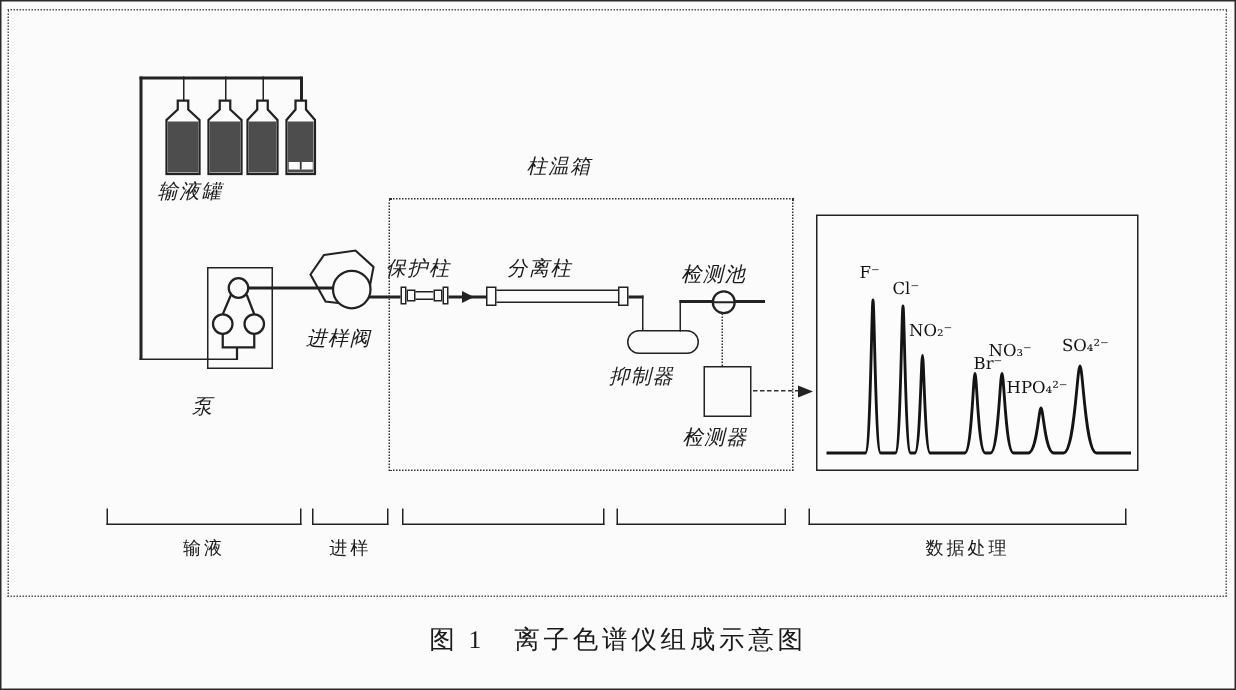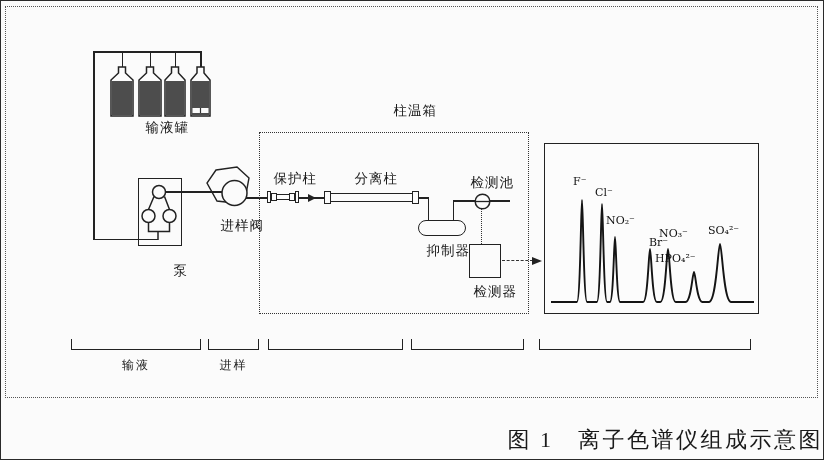--- a/index.html
+++ b/index.html
@@ -9,38 +9,38 @@
     font-family:"Liberation Serif","DejaVu Serif",serif;color:#1a1a1a;
   }
   .dotted-outline{position:absolute;left:4px;top:5px;width:811px;height:390px;border:1.5px dotted #555;}
   
   .hline{position:absolute;height:1.5px;background:#222;}
   .vline{position:absolute;width:1.5px;background:#222;}
   .vdot{position:absolute;width:0;border-left:1.6px dotted #333;}
   .hdash{position:absolute;height:0;border-top:1.6px dashed #333;}
   .arrow-right{position:absolute;width:0;height:0;border-top:4px solid transparent;border-bottom:4px solid transparent;border-left:8px solid #222;}
   .box{position:absolute;border:1.5px solid #222;background:transparent;box-sizing:border-box;}
-  .lbl{position:absolute;font-size:13.5px;text-align:right;white-space:nowrap;letter-spacing:1px;}
+  .lbl{position:absolute;font-size:13.5px;text-align:left;white-space:nowrap;letter-spacing:1px;font-style:italic;}
   .oven{position:absolute;left:258px;top:131px;width:270px;height:182px;border:1.6px dotted #333;box-sizing:border-box;}
   
   .gc-cap{position:absolute;width:4px;height:12px;background:#fbfbfb;border:1.4px solid #222;box-sizing:border-box;}
   .gc-stem{position:absolute;width:6px;height:8px;background:#fbfbfb;border:1.4px solid #222;box-sizing:border-box;}
   .gc-tube{position:absolute;height:6px;border-top:1.4px solid #222;border-bottom:1.4px solid #222;box-sizing:border-box;}
   .col-cap{position:absolute;width:7px;height:13px;background:#fbfbfb;border:1.5px solid #222;box-sizing:border-box;}
   .col-tube{position:absolute;height:9px;border-top:1.5px solid #222;border-bottom:1.5px solid #222;box-sizing:border-box;}
   .suppressor{position:absolute;left:417px;top:219px;width:48px;height:16px;border:1.5px solid #222;border-radius:9px;box-sizing:border-box;background:#fbfbfb;}
   .detector{position:absolute;left:468px;top:243px;width:32px;height:34px;border:1.5px solid #222;box-sizing:border-box;background:#fbfbfb;}
   
   .chrom{position:absolute;left:543px;top:142px;width:215px;height:171px;border:1.6px solid #222;box-sizing:border-box;background:#fcfcfc;}
   .chrom svg{position:absolute;left:0;top:0;}
   .peak-label{position:absolute;font-family:"DejaVu Serif","DejaVu Sans",serif;font-size:11px;color:#111;white-space:nowrap;}
   
   .bracket{position:absolute;top:338px;height:11px;border-left:1.5px solid #222;border-right:1.5px solid #222;border-bottom:1.5px solid #222;box-sizing:border-box;}
   .stage-lbl{position:absolute;top:356px;font-size:12px;text-align:center;letter-spacing:2px;white-space:nowrap;}
-  .caption{position:absolute;left:0;top:424px;width:100%;text-align:right;font-size:22px;letter-spacing:2.5px;}
+  .caption{position:absolute;left:0;top:414px;width:100%;text-align:center;font-size:17px;letter-spacing:2.5px;}
   .tanks{position:absolute;left:0;top:0;}
 </style>
 </head>
 <body>
 
 <div class="frame">
   <div class="dotted-outline"></div>
 
   <div class="hline" style="left:92px;top:50px;width:108px;"></div>
   <div class="vline" style="left:92px;top:50px;height:189px;"></div>
@@ -134,27 +134,28 @@
   <div class="chrom">
     <svg id="chrom-svg" width="212" height="168" viewBox="0 0 212 168">
       <path id="chrom-path" fill="none" stroke="#141414" stroke-width="1.9" stroke-linejoin="round" d="M 6 158 L 31.9 158 C 35.35 158 36.1 56 37 56 C 37.9 56 38.65 158 42.1 158 L 51.9 158 C 55.35 158 56.1 60 57 60 C 57.9 60 58.65 158 62.1 158 L 64.9 158 C 68.35 158 69.1 93 70 93 C 70.9 93 71.65 158 75.1 158 L 98.2 158 C 102.8 158 103.8 105 105 105 C 106.2 105 107.2 158 111.8 158 L 115.35 158 C 120.525 158 121.65 105 123 105 C 124.35 105 125.475 158 130.65 158 L 140.5 158 C 146.25 158 147.5 128 149 128 C 150.5 128 151.75 158 157.5 158 L 163.95 158 C 171.425 158 173.05 100 175 100 C 176.95 100 178.575 158 186.05 158 L 209 158"></path>
     </svg>
     <div id="chrom-labels">
         <span class="peak-label" style="left: 28px; top: 31px;">F⁻</span>
         <span class="peak-label" style="left: 50px; top: 42px;">Cl⁻</span>
         <span class="peak-label" style="left: 61px; top: 70px;">NO₂⁻</span>
         <span class="peak-label" style="left: 104px; top: 92px;">Br⁻</span>
         <span class="peak-label" style="left: 114px; top: 83px;">NO₃⁻</span>
-        <span class="peak-label" style="left: 110px; top: 108px;">HPO₄²⁻</span>
+        <span class="peak-label" style="left: 126px; top: 108px;">HPO₄²⁻</span>
         <span class="peak-label" style="left: 163px; top: 80px;">SO₄²⁻</span>
       </div>
   </div>
 
   <div class="bracket" style="left:70px;width:130px;"></div>
   <div class="bracket" style="left:207px;width:51px;"></div>
   <div class="bracket" style="left:267px;width:135px;"></div>
   <div class="bracket" style="left:410px;width:113px;"></div>
   <div class="bracket" style="left:538px;width:212px;"></div>
   <div class="stage-lbl" style="left:70px;width:130px;">输液</div>
   <div class="stage-lbl" style="left:207px;width:51px;">进样</div>
+  <div class="stage-lbl" style="left:538px;width:212px;">数据处理</div>
 
   <div class="caption">图 1　离子色谱仪组成示意图</div>
 </div>
 
 </body></html>

